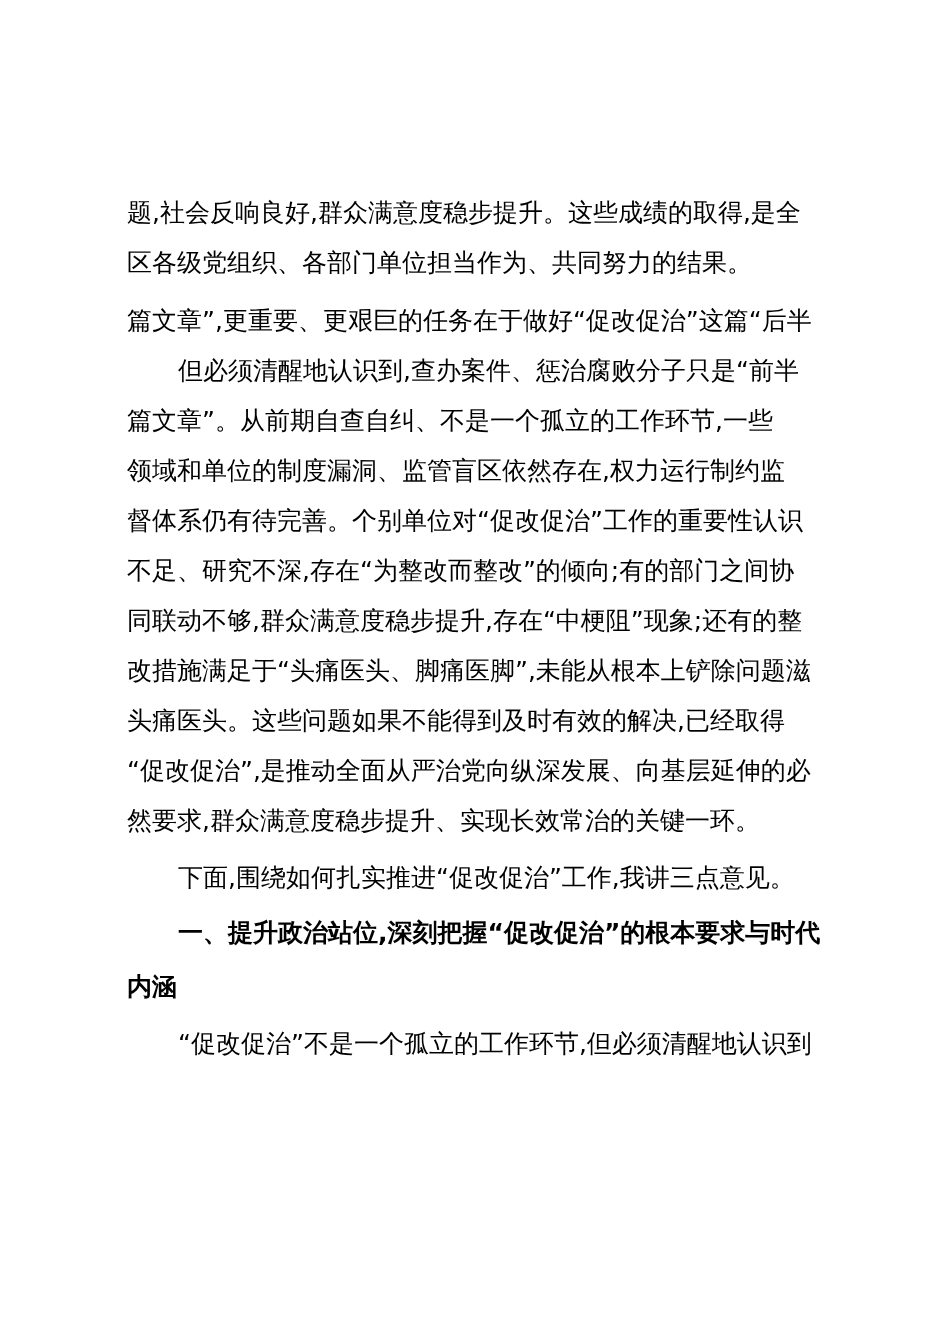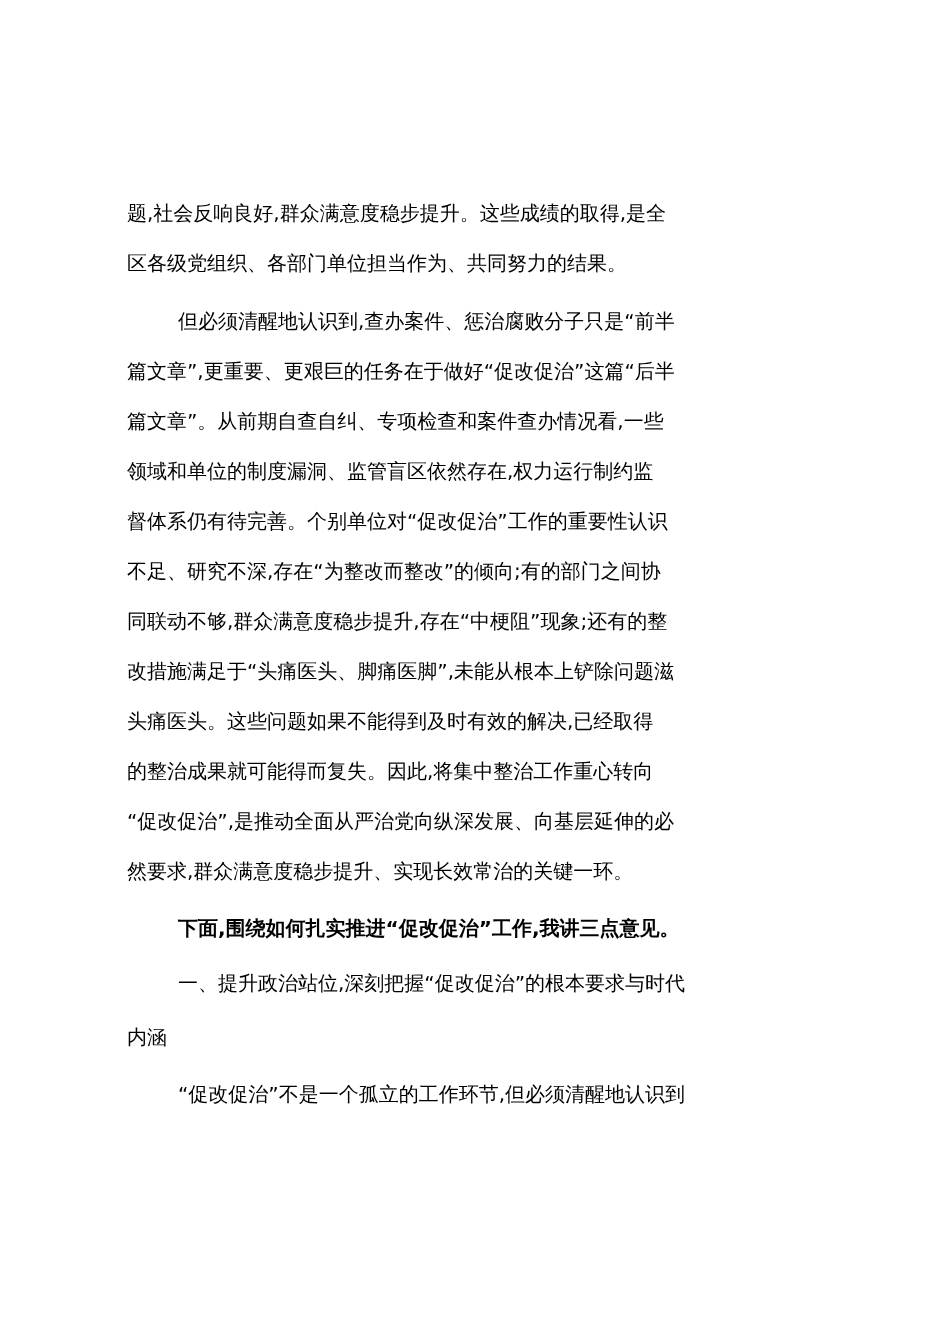--- a/index.html
+++ b/index.html
@@ -21,28 +21,28 @@
       height: 1344px;
       background: #ffffff;
     }
     .text-block {
       position: absolute;
       left: 127px;
       top: 188px;
       width: 700px;
       color: #000000;
       font-family: "DejaVu Sans", "Liberation Sans", sans-serif;
-      font-size: 20px;
+      font-size: 25px;
     }
     .para {
       margin: 0;
     }
     .para + .para { margin-top: 8px; }
-    .para.p3 { margin-top: 7px; font-weight: bold; }
-    .para.heading { margin-top: 3px; font-weight: normal; }
+    .para.p3 { margin-top: 7px; }
+    .para.heading { margin-top: 3px; font-weight: bold; }
     .para.p5 { margin-top: 5px; }
     .line {
       height: 50px;
       line-height: 50px;
       white-space: nowrap;
       text-align: left;
     }
     .heading .line {
       height: 54px;
       line-height: 54px;
@@ -56,30 +56,29 @@
 
 <div class="page">
   <div class="text-block">
 
     <div class="para p1">
       <div class="line">题,社会反响良好,群众满意度稳步提升。这些成绩的取得,是全</div>
       <div class="line">区各级党组织、各部门单位担当作为、共同努力的结果。</div>
     </div>
 
     <div class="para p2">
+      <div class="line">篇文章”,更重要、更艰巨的任务在于做好“促改促治”这篇“后半</div>
       <div class="line indent">但必须清醒地认识到,查办案件、惩治腐败分子只是“前半</div>
-      <div class="line">篇文章”,更重要、更艰巨的任务在于做好“促改促治”这篇“后半</div>
-      <div class="line">篇文章”。从前期自查自纠、专项检查和案件查办情况看,一些</div>
+      <div class="line">篇文章”。从前期自查自纠、不是一个孤立的工作环节,一些</div>
       <div class="line">领域和单位的制度漏洞、监管盲区依然存在,权力运行制约监</div>
       <div class="line">督体系仍有待完善。个别单位对“促改促治”工作的重要性认识</div>
       <div class="line">不足、研究不深,存在“为整改而整改”的倾向;有的部门之间协</div>
       <div class="line">同联动不够,群众满意度稳步提升,存在“中梗阻”现象;还有的整</div>
       <div class="line">改措施满足于“头痛医头、脚痛医脚”,未能从根本上铲除问题滋</div>
       <div class="line">头痛医头。这些问题如果不能得到及时有效的解决,已经取得</div>
-      <div class="line">的整治成果就可能得而复失。因此,将集中整治工作重心转向</div>
       <div class="line">“促改促治”,是推动全面从严治党向纵深发展、向基层延伸的必</div>
       <div class="line">然要求,群众满意度稳步提升、实现长效常治的关键一环。</div>
     </div>
 
     <div class="para p3">
       <div class="line indent">下面,围绕如何扎实推进“促改促治”工作,我讲三点意见。</div>
     </div>
 
     <div class="para heading">
       <div class="line indent">一、提升政治站位,深刻把握“促改促治”的根本要求与时代</div>

